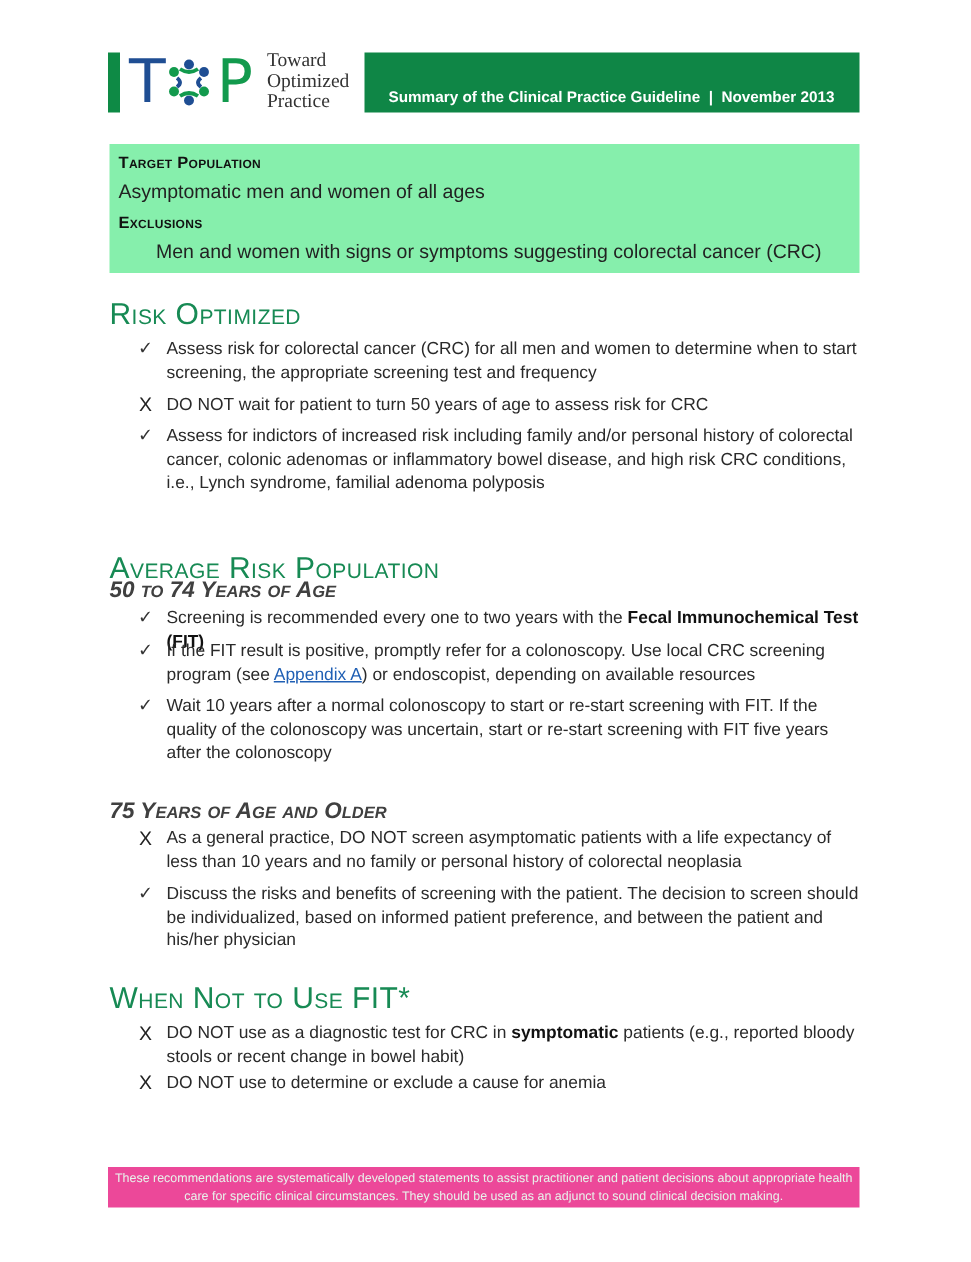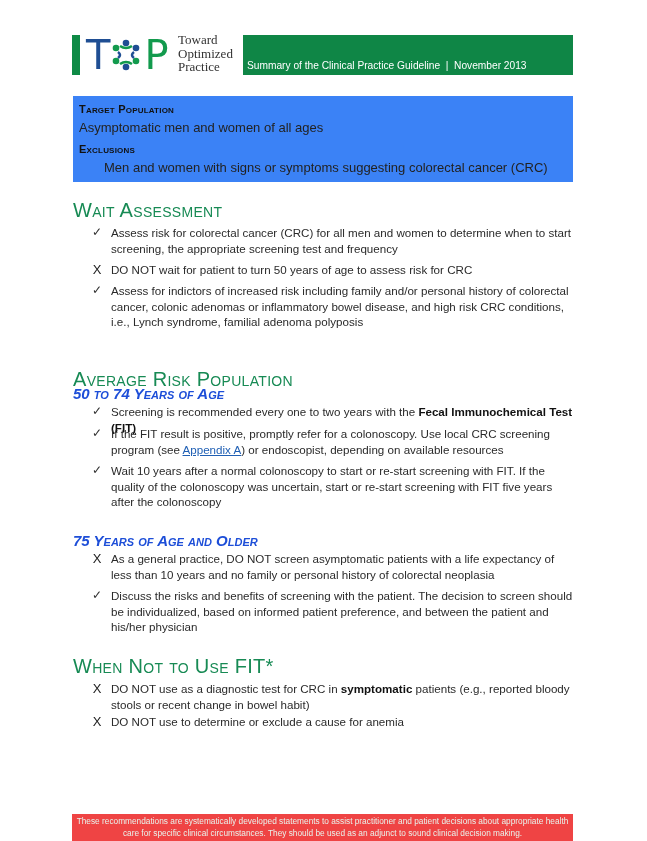--- a/index.html
+++ b/index.html
@@ -7,37 +7,37 @@
 
     .logo { position: absolute; left: 72px; top: 34px; height: 42px; display: flex; align-items: center; }
     .logo-bar { width: 8px; height: 40px; background: #0e8a45; margin-right: 6px; }
     .logo-t { font-family: "DejaVu Sans", sans-serif; font-size: 40px; line-height: 40px; color: #1f4e93; font-weight: normal; letter-spacing: -2px; }
     .logo-ring { width: 34px; height: 34px; position: relative; margin: 0 1px; }
     .logo-p { font-family: "DejaVu Sans", sans-serif; font-size: 40px; line-height: 40px; color: #129a4d; letter-spacing: -1px; }
     .logo-words { position: absolute; left: 178px; top: 33px; font-family: "Liberation Serif", serif; font-size: 13px; line-height: 13.5px; color: #333; }
 
     .banner { position: absolute; left: 243px; top: 35px; width: 330px; height: 40px; background: #0f8646; color: #fff; }
     .banner-title { position: absolute; left: 5px; top: 2px; font-weight: bold; font-size: 19px; letter-spacing: 0.2px; white-space: nowrap; font-variant: small-caps; }
-    .banner-sub { position: absolute; left: 4px; top: 25px; font-weight: normal; font-size: 10.2px; white-space: nowrap; }
+    .banner-sub { position: absolute; left: 16px; top: 25px; font-weight: bold; font-size: 10.2px; white-space: nowrap; }
 
-    .graybox { position: absolute; left: 73px; top: 96px; width: 500px; height: 86px; background: #3b82f6; }
+    .graybox { position: absolute; left: 73px; top: 96px; width: 500px; height: 86px; background: #86efac; }
     .gb-label { position: absolute; left: 6px; font-weight: bold; font-size: 11px; font-variant: small-caps; letter-spacing: 0.2px; color: #111; }
     .gb-text { position: absolute; left: 6px; font-size: 13px; color: #222; white-space: nowrap; }
 
     .h1 { position: absolute; left: 73px; font-size: 20px; color: #178a54; font-variant: small-caps; white-space: nowrap; letter-spacing: 0.3px; }
-    .h2 { position: absolute; left: 73px; font-size: 15px; font-weight: bold; font-style: italic; color: #1d4ed8; font-variant: small-caps; white-space: nowrap; }
+    .h2 { position: absolute; left: 73px; font-size: 15px; font-weight: bold; font-style: italic; color: #404040; font-variant: small-caps; white-space: nowrap; }
 
     .item { position: absolute; left: 88px; width: 480px; }
     .mark { position: absolute; left: 0; top: 0; width: 18px; text-align: center; font-size: 12px; color: #333; }
     .mark.x { font-size: 13px; color: #222; }
     .itext { position: absolute; left: 23px; width: 462px; font-family: "Liberation Sans", sans-serif; font-size: 11.6px; line-height: 15.5px; color: #2a2a2a; }
     .itext b { color: #111; }
     .itext a { color: #1f5fb4; text-decoration: underline; }
 
-    .footer { position: absolute; left: 72px; top: 778px; width: 501px; height: 27px; background: #ef4444; color: #e8f3ec; font-size: 8.3px; line-height: 12px; text-align: center; padding-top: 1px; box-sizing: border-box; margin-top: 36px; }
+    .footer { position: absolute; left: 72px; top: 778px; width: 501px; height: 27px; background: #ec4899; color: #e8f3ec; font-size: 8.3px; line-height: 12px; text-align: center; padding-top: 1px; box-sizing: border-box; }
   </style>
 </head>
 <body>
 
 <div class="logo">
   <div class="logo-bar"></div>
   <span class="logo-t">T</span>
   <div class="logo-ring">
     <svg width="34" height="34" viewBox="0 0 34 34">
       <circle cx="17" cy="5" r="3.3" fill="#1f4e93"></circle>
@@ -64,21 +64,21 @@
   <div class="banner-sub" style="white-space:pre;">Summary of the Clinical Practice Guideline  |  November 2013</div>
 </div>
 
 <div class="graybox">
   <div class="gb-label" style="top:7px;">Target Population</div>
   <div class="gb-text" style="top:24px;">Asymptomatic men and women of all ages</div>
   <div class="gb-label" style="top:47px;">Exclusions</div>
   <div class="gb-text" style="top:64px;margin-left:25px;">Men and women with signs or symptoms suggesting colorectal cancer (CRC)</div>
 </div>
 
-<div class="h1" style="top:199px;">Wait Assessment</div>
+<div class="h1" style="top:199px;">Risk Optimized</div>
 
 <div class="item" style="top:225px;">
   <span class="mark">✓</span>
   <div class="itext">Assess risk for colorectal cancer (CRC) for all men and women to determine when to start screening, the appropriate screening test and frequency</div>
 </div>
 <div class="item" style="top:262px;">
   <span class="mark x">X</span>
   <div class="itext">DO NOT wait for patient to turn 50 years of age to assess risk for CRC</div>
 </div>
 <div class="item" style="top:283px;">

